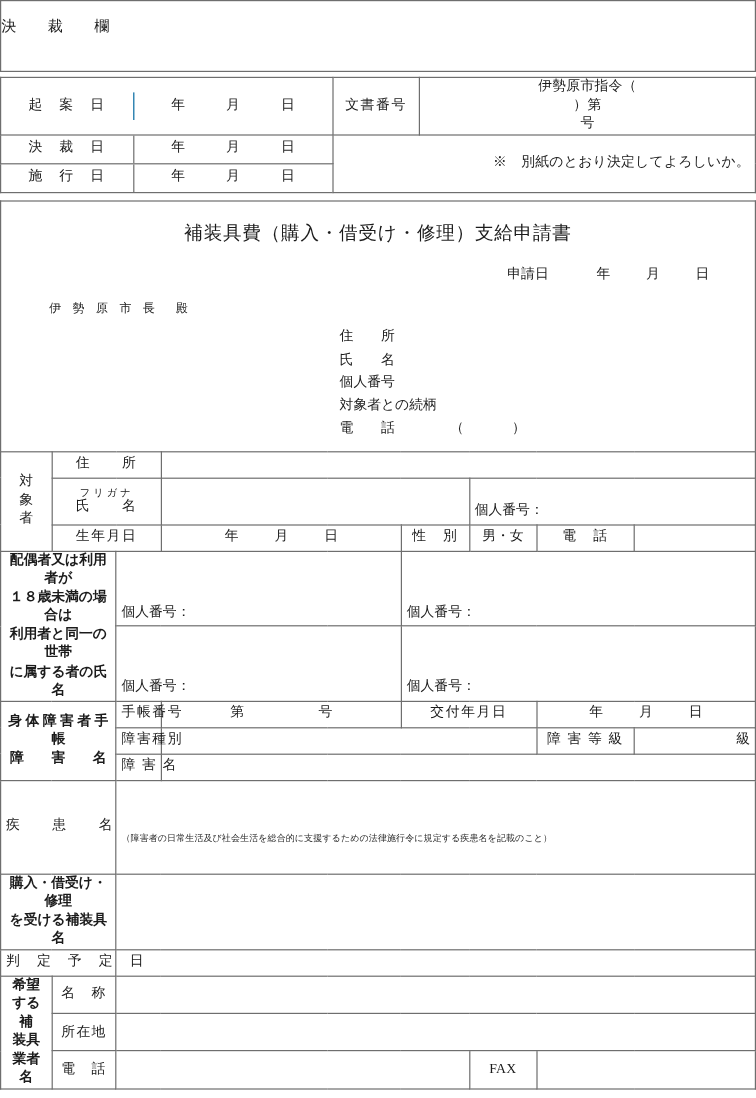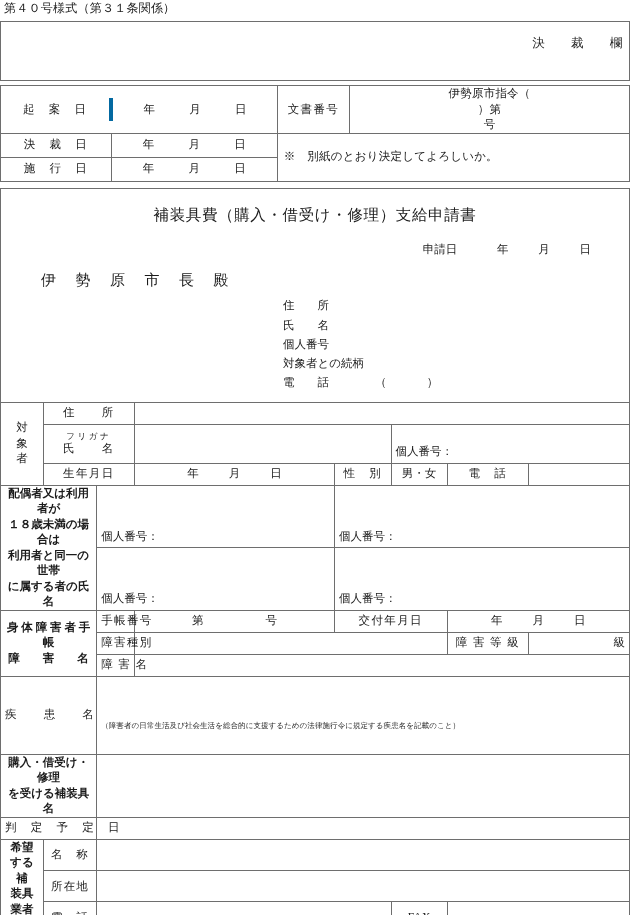--- a/index.html
+++ b/index.html
@@ -56,21 +56,21 @@
   }
 
   
   .kessai-box {
     border: 1px solid #6e6e6e;
     height: 60px;
     box-sizing: border-box;
     position: relative;
   }
   .kessai-title {
-    text-align: right;
+    text-align: left;
     font-size: 12.5px;
     letter-spacing: 0.55em;
     padding-top: 13px;
   }
   .gap-4 { height: 4px; }
   .gap-6 { height: 6px; }
 
   
   .hdr-table td { height: 23px; font-size: 11.5px; }
 
@@ -92,20 +92,21 @@
     letter-spacing: 0.02em;
     flex-direction: column;
   }
   .shirei .sp-a { display: inline-block; width: 26px; }
   .shirei .sp-b { display: inline-block; width: 62px; }
 
   .note-cell {
     font-size: 11.5px;
     letter-spacing: 0.02em;
     padding-left: 6px !important;
+    text-align: right;
   }
 
   
   .main-box {
     border: 1px solid #6e6e6e;
     border-bottom: none;
     box-sizing: border-box;
     padding: 12px 14px 8px 14px;
   }
   .doc-title {
@@ -117,25 +118,24 @@
   }
   .apply-date {
     text-align: right;
     font-size: 11.5px;
     padding-right: 24px;
     margin-bottom: 14px;
   }
   .apply-date .g1 { display: inline-block; width: 34px; }
   .apply-date .g2 { display: inline-block; width: 24px; }
   .mayor {
-    font-size: 15px;
+    font-size: 10px;
     letter-spacing: 0.35em;
     padding-left: 26px;
     margin-bottom: 8px;
-    font-family: Liberation Mono, monospace;
   }
   .mayor .dono { letter-spacing: 0; padding-left: 14px; }
 
   .applicant {
     padding-left: 268px;
     font-size: 11.5px;
   }
   .applicant .row { margin-bottom: 4px; white-space: nowrap; }
   .applicant .row:first-child { margin-bottom: 5px; }
   .tel-paren { padding-left: 46px; letter-spacing: 0.5em; }
@@ -175,21 +175,20 @@
   .fax-label { text-align: center; letter-spacing: 0.02em; }
   .sub-lbl { text-align: center; letter-spacing: 0.1em; }
   .dai-go { display: flex; justify-content: center; gap: 62px; }
   .kyu { text-align: right; padding-right: 6px; }
 </style>
 </head>
 <body>
 
 <div class="page">
 
-  <div class="form-no">第４０号様式（第３１条関係）</div>
 
   <div class="kessai-box">
     <div class="kessai-title">決　裁　欄</div>
   </div>
 
   <div class="gap-4"></div>
 
   <table class="grid hdr-table">
     <colgroup>
       <col style="width:44%">
@@ -199,21 +198,21 @@
     <tbody>
       <tr>
         <td style="padding:0">
           <table class="grid" style="border:none">
             <colgroup>
                 <col style="width:40%">
                 <col style="width:60%">
               </colgroup>
             <tbody>
                 <tr>
-              <td style="border:none;border-right:4px solid #0369a1" class="lbl">起　案　日</td>
+              <td style="border:none;border-right:1px solid #0369a1" class="lbl">起　案　日</td>
               <td style="border:none">
                 <div class="ymd">
                   <span>年</span>
                   <span>月</span>
                   <span>日</span>
                 </div>
               </td>
             </tr>
               </tbody>
           </table>

